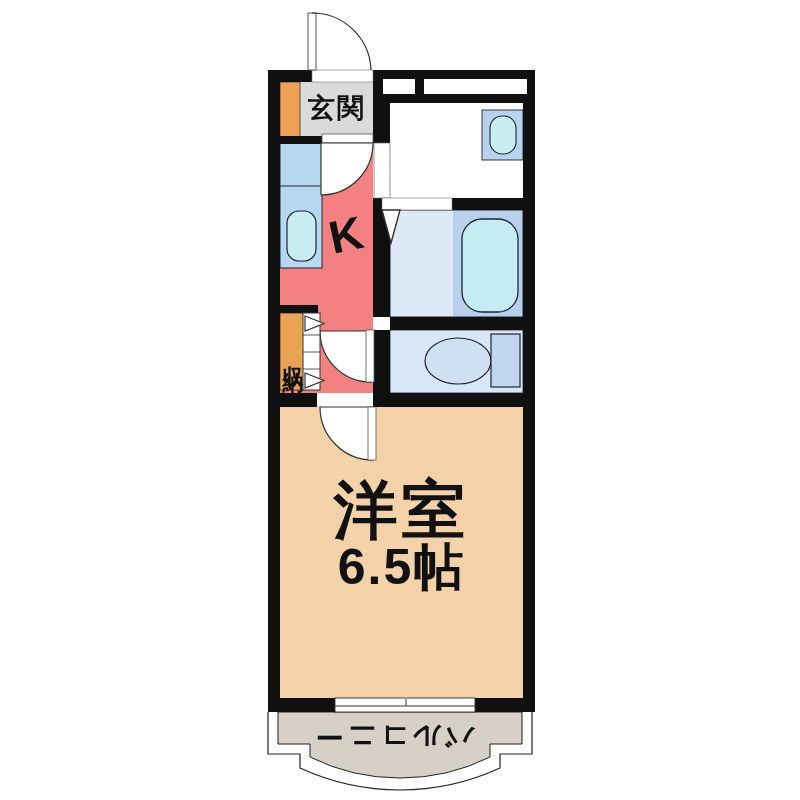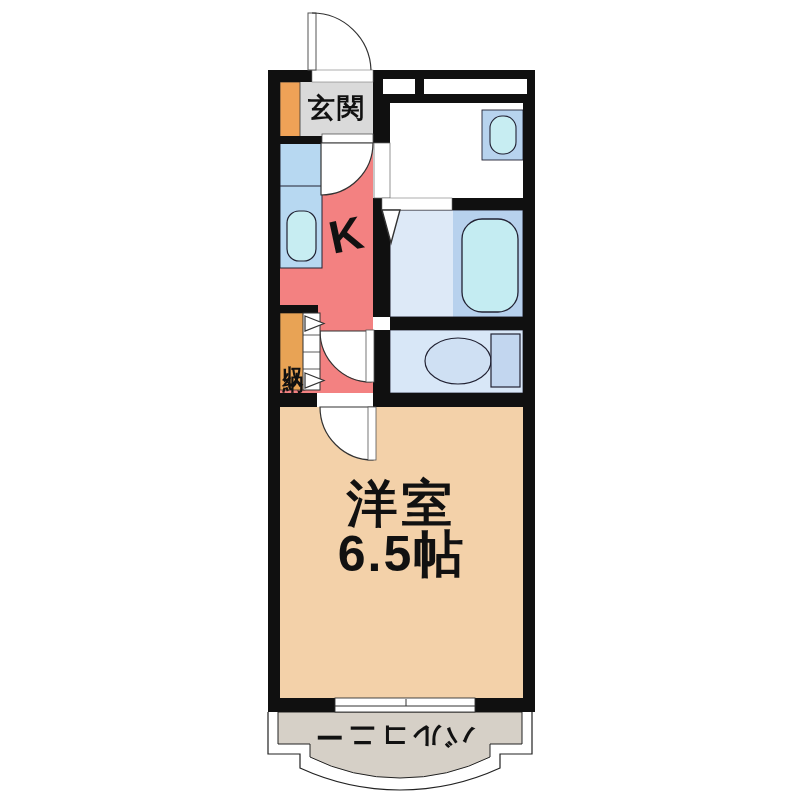--- a/index.html
+++ b/index.html
@@ -8,21 +8,21 @@
     font-family:"Liberation Sans","DejaVu Sans",sans-serif;
     padding-left:12px;
   }
   .stage svg{position:absolute;left:0;top:0;}
   .lbl{position:absolute;color:#111;font-weight:bold;line-height:1;}
   .lbl-genkan{left:300px;top:95px;width:74px;text-align:center;font-size:27px;letter-spacing:2px;}
   .lbl-k{left:318px;top:212px;width:56px;text-align:center;font-size:46px;transform:rotate(-12deg);}
   .lbl-storage{left:281px;top:319px;width:23px;text-align:center;font-size:21px;
                writing-mode:vertical-rl;text-orientation:upright;height:72px;letter-spacing:6px;}
   .lbl-room{left:280px;top:478px;width:243px;text-align:center;}
-  .lbl-room .room-name{font-size:51px;letter-spacing:4px;}
+  .lbl-room .room-name{font-size:64px;letter-spacing:4px;}
   .lbl-room .room-size{font-size:50px;letter-spacing:2px;}
   .lbl-balcony{left:295px;top:722px;width:196px;text-align:center;font-size:28px;
                letter-spacing:4px;transform:rotate(180deg);}
 </style>
 </head>
 <body>
 
 <div class="stage">
   <svg width="800" height="800" viewBox="0 0 800 800">
 

